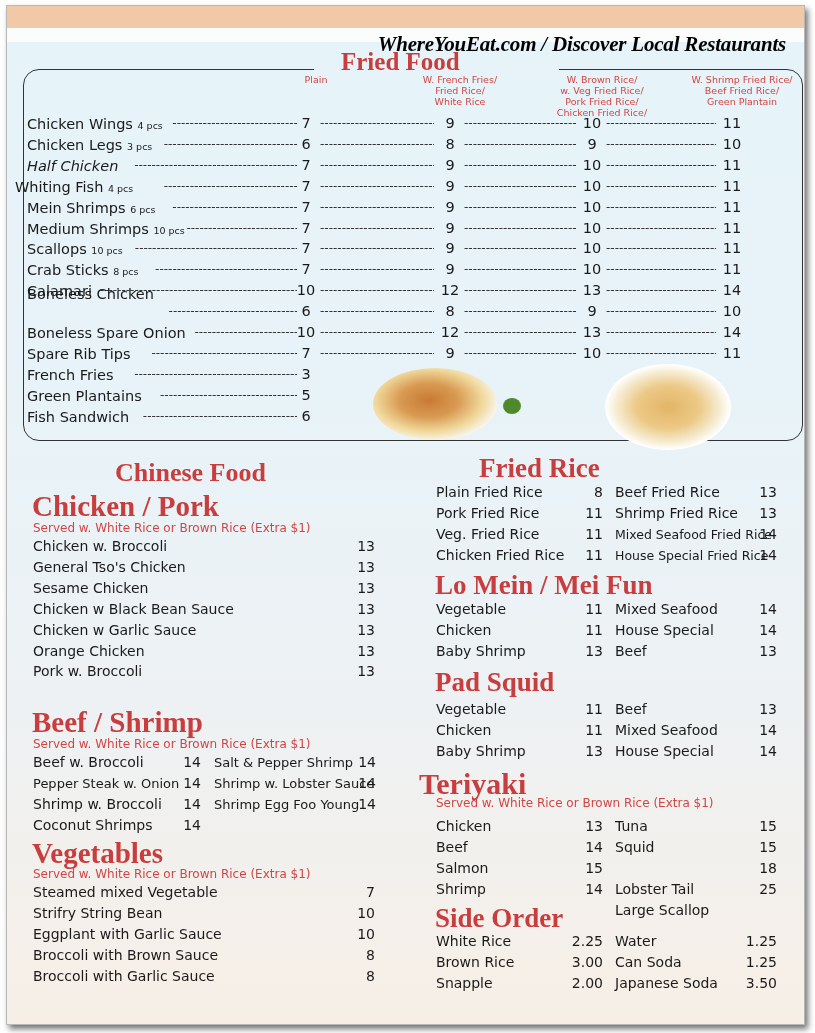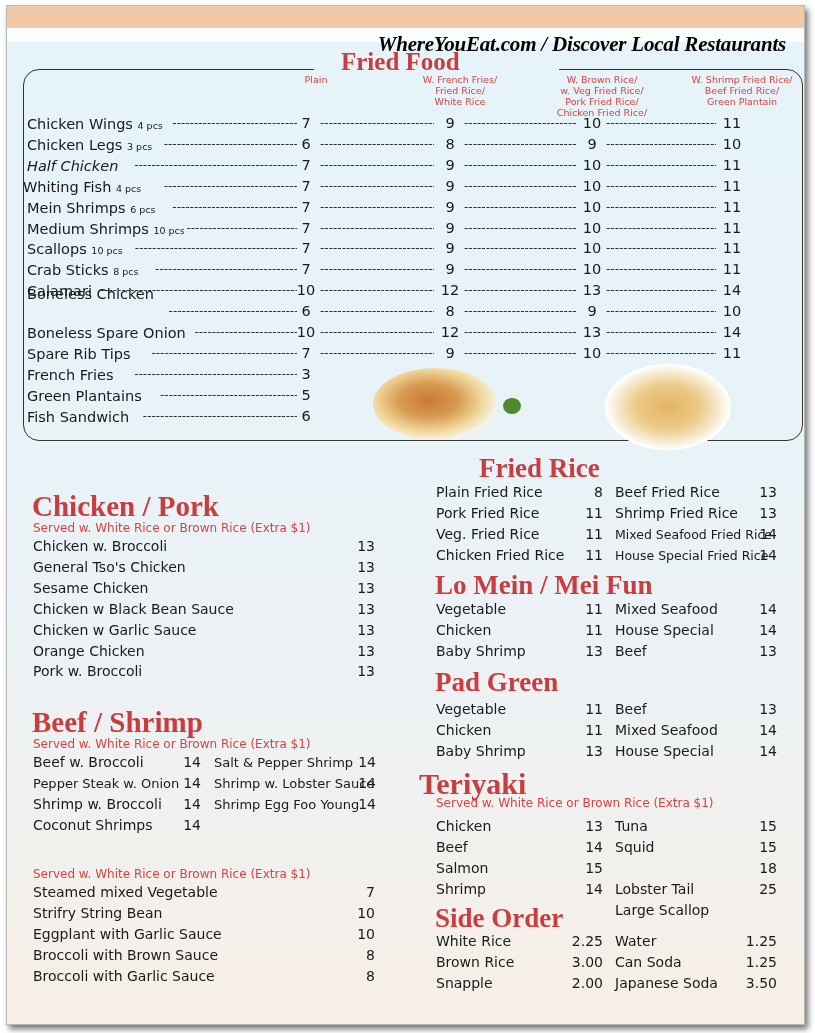--- a/index.html
+++ b/index.html
@@ -80,21 +80,21 @@
       <div class="price" style="left:713px;top:129.9px;">10</div>
       <div class="ff-row" style="left:20px;top:149.8px;font-style:italic;"><span>Half Chicken</span></div>
       <div class="dline" style="left:127.19999999999999px;top:151.8px;width:162.8px;">------------------------------------------------------------</div>
       <div class="price" style="left:287px;top:150.8px;">7</div>
       <div class="dline" style="left:313px;top:151.8px;width:114px;">------------------------------------------------------------</div>
       <div class="price" style="left:431px;top:150.8px;">9</div>
       <div class="dline" style="left:457px;top:151.8px;width:112px;">------------------------------------------------------------</div>
       <div class="price" style="left:573px;top:150.8px;">10</div>
       <div class="dline" style="left:599px;top:151.8px;width:110px;">------------------------------------------------------------</div>
       <div class="price" style="left:713px;top:150.8px;">11</div>
-      <div class="ff-row" style="left:16px;top:170.7px;"><span>Whiting Fish</span> <span class="pcs">4 pcs</span></div>
+      <div class="ff-row" style="left:8px;top:170.7px;"><span>Whiting Fish</span> <span class="pcs">4 pcs</span></div>
       <div class="dline" style="left:156.7px;top:172.7px;width:133.3px;">------------------------------------------------------------</div>
       <div class="price" style="left:287px;top:171.7px;">7</div>
       <div class="dline" style="left:313px;top:172.7px;width:114px;">------------------------------------------------------------</div>
       <div class="price" style="left:431px;top:171.7px;">9</div>
       <div class="dline" style="left:457px;top:172.7px;width:112px;">------------------------------------------------------------</div>
       <div class="price" style="left:573px;top:171.7px;">10</div>
       <div class="dline" style="left:599px;top:172.7px;width:110px;">------------------------------------------------------------</div>
       <div class="price" style="left:713px;top:171.7px;">11</div>
       <div class="ff-row" style="left:20px;top:191.6px;"><span>Mein Shrimps</span> <span class="pcs">6 pcs</span></div>
       <div class="dline" style="left:165.3px;top:193.6px;width:124.69999999999999px;">------------------------------------------------------------</div>
@@ -176,20 +176,21 @@
       <div class="price" style="left:287px;top:380.7px;">5</div>
       <div class="ff-row" style="left:20px;top:400.59999999999997px;"><span>Fish Sandwich</span></div>
       <div class="dline" style="left:135.8px;top:402.59999999999997px;width:154.2px;">------------------------------------------------------------</div>
       <div class="price" style="left:287px;top:401.59999999999997px;">6</div>
     </div>
 
   <div class="food-img" style="left:366px;top:362px;width:124px;height:72px;background:radial-gradient(ellipse at 45% 45%,#c97a34 0%,#d89a52 30%,#f0d79a 55%,#f8f4ea 72%,rgba(255,255,255,0) 78%);"></div>
   <div style="position:absolute;left:496px;top:392px;width:18px;height:16px;border-radius:50%;background:#4e8a2c;"></div>
   <div class="food-img" style="left:598px;top:358px;width:126px;height:86px;background:radial-gradient(ellipse at 50% 50%,#e3b566 0%,#ecc986 35%,#f6ecd2 58%,#ffffff 70%,rgba(255,255,255,0) 76%);"></div>
 
+  <div class="serif-head" style="left:108px;top:452px;font-size:26px;">Chinese Food</div>
   <div class="serif-head" style="left:25px;top:484px;font-size:29px;">Chicken / Pork</div>
   <div class="note" style="left:26px;top:515px;">Served w. White Rice or Brown Rice (Extra $1)</div>
   <div id="cp-list">
       <div class="item" style="left:26px;top:530px;">Chicken w. Broccoli</div>
       <div class="pr" style="left:328px;width:40px;top:530px;">13</div>
       <div class="item" style="left:26px;top:550.9px;">General Tso's Chicken</div>
       <div class="pr" style="left:328px;width:40px;top:550.9px;">13</div>
       <div class="item" style="left:26px;top:571.8px;">Sesame Chicken</div>
       <div class="pr" style="left:328px;width:40px;top:571.8px;">13</div>
       <div class="item" style="left:26px;top:592.7px;">Chicken w Black Bean Sauce</div>
@@ -214,20 +215,21 @@
       <div class="item " style="left:26px;top:809px;">Coconut Shrimps</div>
       <div class="pr " style="left:154px;width:40px;top:809px;">14</div>
       <div class="item " style="left: 207px; top: 746px; font-size: 13px;">Salt &amp; Pepper Shrimp</div>
       <div class="pr " style="left:329px;width:40px;top:746px;">14</div>
       <div class="item " style="left: 207px; top: 767px; font-size: 13px;">Shrimp w. Lobster Sauce</div>
       <div class="pr " style="left:329px;width:40px;top:767px;">14</div>
       <div class="item " style="left: 207px; top: 788px; font-size: 13px;">Shrimp Egg Foo Young</div>
       <div class="pr " style="left:329px;width:40px;top:788px;">14</div>
     </div>
 
+  <div class="serif-head" style="left:25px;top:831px;font-size:29px;">Vegetables</div>
   <div class="note" style="left:26px;top:861px;">Served w. White Rice or Brown Rice (Extra $1)</div>
   <div id="veg-list">
       <div class="item" style="left:26px;top:876px;">Steamed mixed Vegetable</div>
       <div class="pr" style="left:328px;width:40px;top:876px;">7</div>
       <div class="item" style="left:26px;top:896.9px;">Strifry String Bean</div>
       <div class="pr" style="left:328px;width:40px;top:896.9px;">10</div>
       <div class="item" style="left:26px;top:917.8px;">Eggplant with Garlic Sauce</div>
       <div class="pr" style="left:328px;width:40px;top:917.8px;">10</div>
       <div class="item" style="left:26px;top:938.7px;">Broccoli with Brown Sauce</div>
       <div class="pr" style="left:328px;width:40px;top:938.7px;">8</div>
@@ -264,21 +266,21 @@
       <div class="item " style="left:429px;top:634.8px;">Baby Shrimp</div>
       <div class="pr " style="left:556px;width:40px;top:634.8px;">13</div>
       <div class="item " style="left:608px;top:593px;">Mixed Seafood</div>
       <div class="pr " style="left:730px;width:40px;top:593px;">14</div>
       <div class="item " style="left:608px;top:613.9px;">House Special</div>
       <div class="pr " style="left:730px;width:40px;top:613.9px;">14</div>
       <div class="item " style="left:608px;top:634.8px;">Beef</div>
       <div class="pr " style="left:730px;width:40px;top:634.8px;">13</div>
     </div>
 
-  <div class="serif-head" style="left:428px;top:661px;font-size:27px;">Pad Green</div>
+  <div class="serif-head" style="left:428px;top:661px;font-size:27px;">Pad Squid</div>
   <div id="pt-list">
       <div class="item " style="left:429px;top:693px;">Vegetable</div>
       <div class="pr " style="left:556px;width:40px;top:693px;">11</div>
       <div class="item " style="left:429px;top:713.9px;">Chicken</div>
       <div class="pr " style="left:556px;width:40px;top:713.9px;">11</div>
       <div class="item " style="left:429px;top:734.8px;">Baby Shrimp</div>
       <div class="pr " style="left:556px;width:40px;top:734.8px;">13</div>
       <div class="item " style="left:608px;top:693px;">Beef</div>
       <div class="pr " style="left:730px;width:40px;top:693px;">13</div>
       <div class="item " style="left:608px;top:713.9px;">Mixed Seafood</div>

